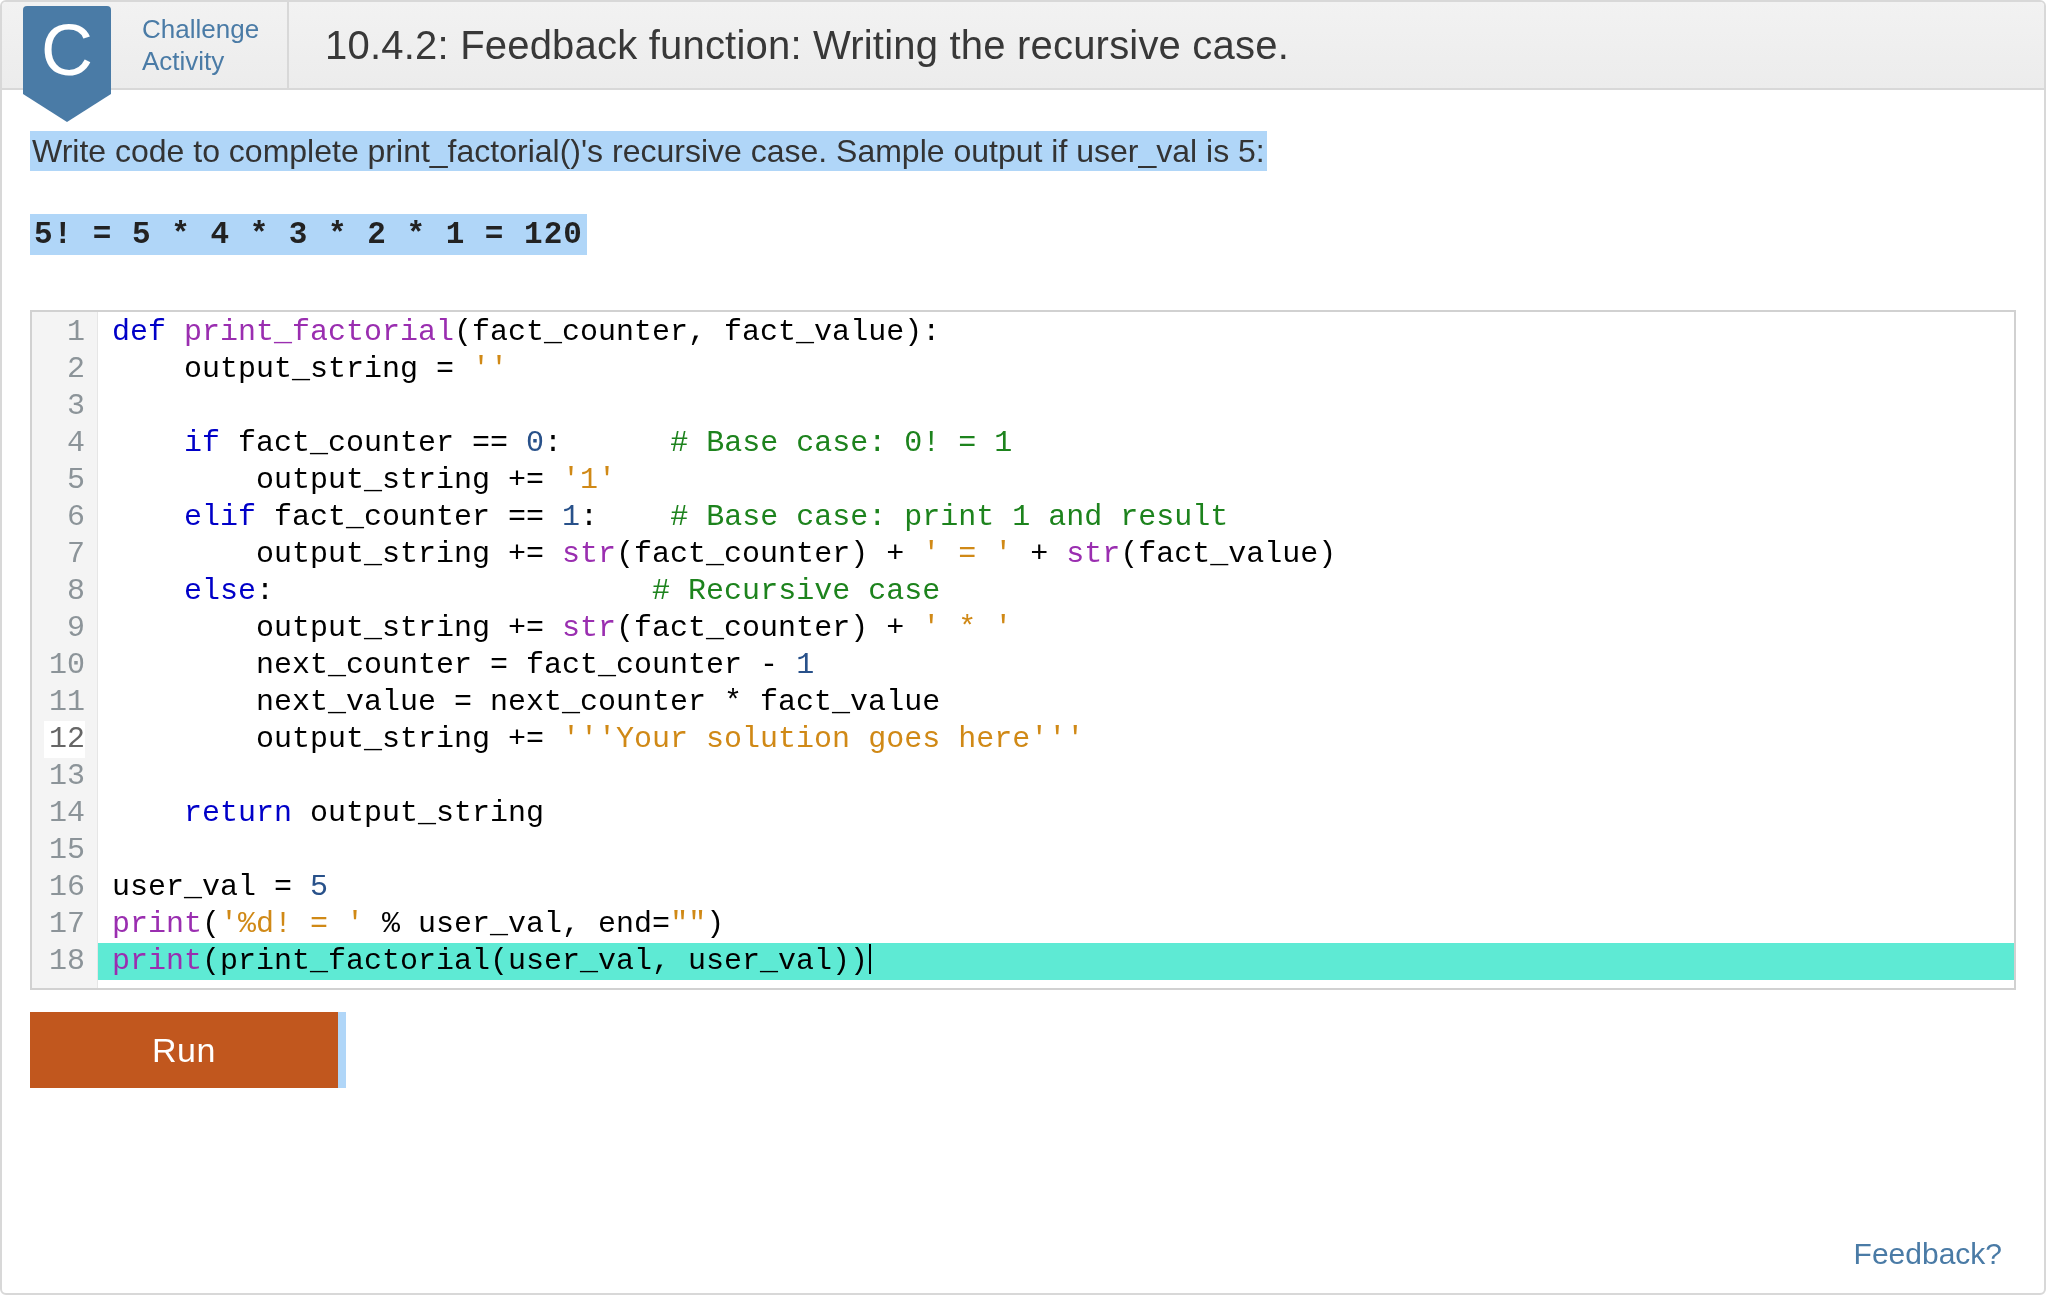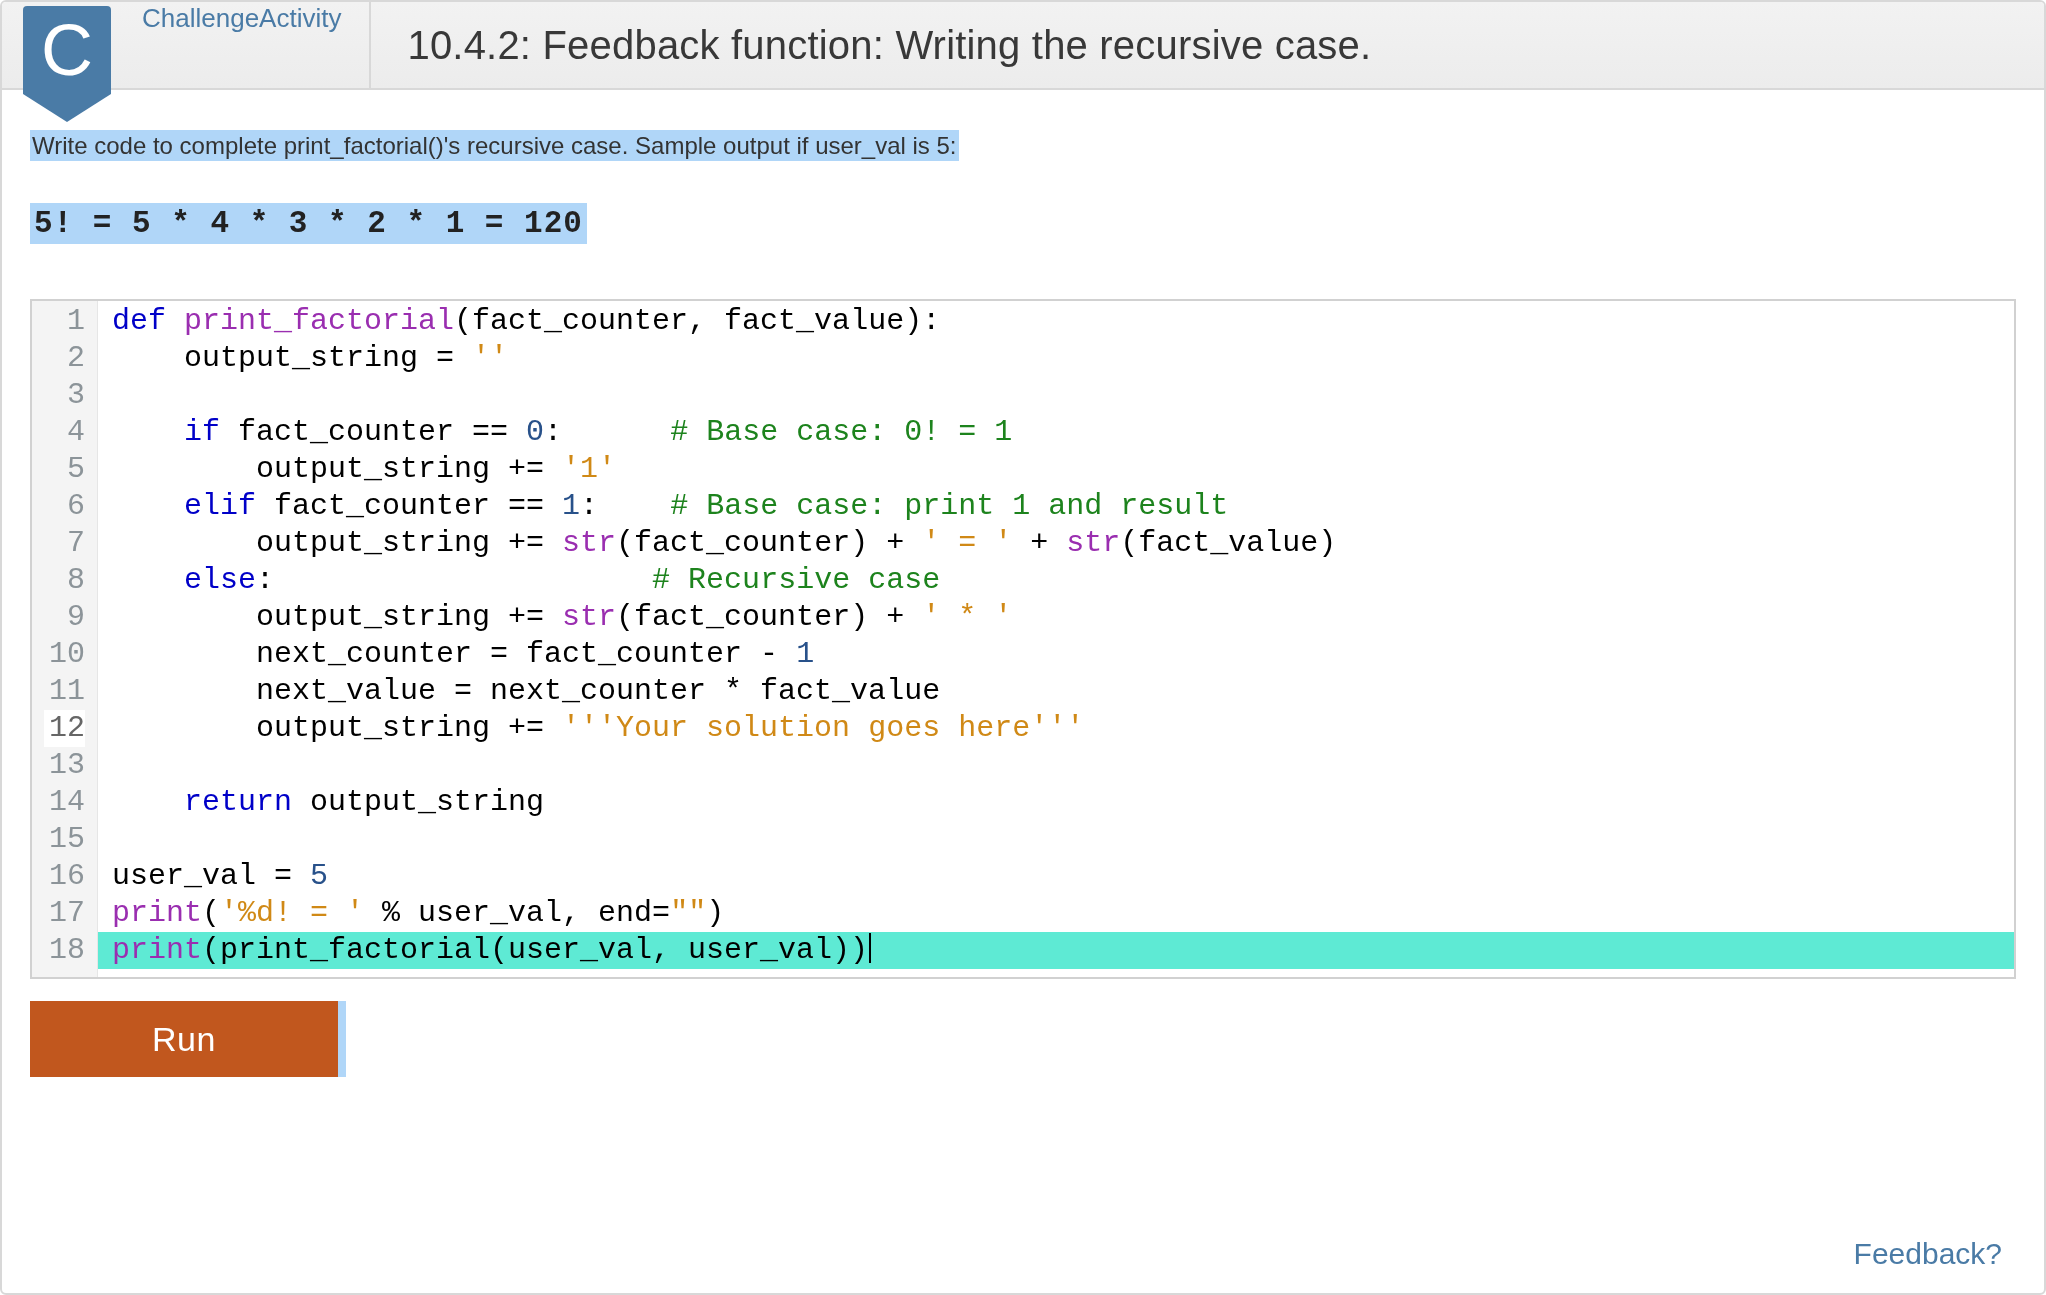--- a/index.html
+++ b/index.html
@@ -55,42 +55,42 @@
     top: 88px;
     left: 0;
     width: 0;
     height: 0;
     border-left: 44px solid transparent;
     border-right: 44px solid transparent;
     border-top: 28px solid #4a7ba6;
   }
   .challenge-label {
     display: flex;
-    flex-direction: row;
+    flex-direction: column;
     justify-content: center;
     padding: 0 28px 0 10px;
     color: #4a7ba6;
     font-size: 26px;
     line-height: 1.25;
     border-right: 2px solid #d8d8d8;
   }
   .title {
     display: flex;
     align-items: center;
     padding-left: 36px;
     font-size: 40px;
     font-weight: 300;
     color: #383838;
     letter-spacing: 0.2px;
   }
   .content {
     padding: 40px 28px 0 28px;
   }
   .prompt {
-    font-size: 24px;
+    font-size: 32px;
     font-weight: 300;
     color: #333;
     background: #b0d6f8;
     display: inline;
     padding: 2px 2px;
     line-height: 1.35;
   }
   .sample-output {
     margin-top: 44px;
     margin-bottom: 44px;

